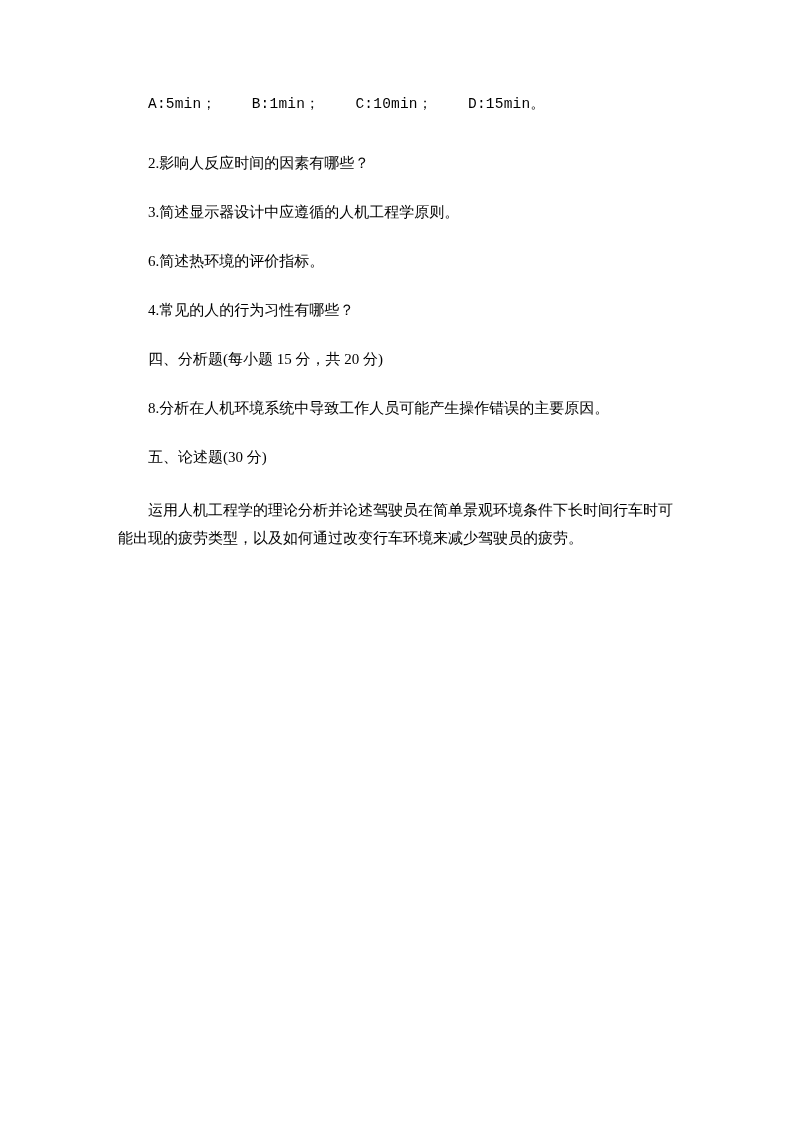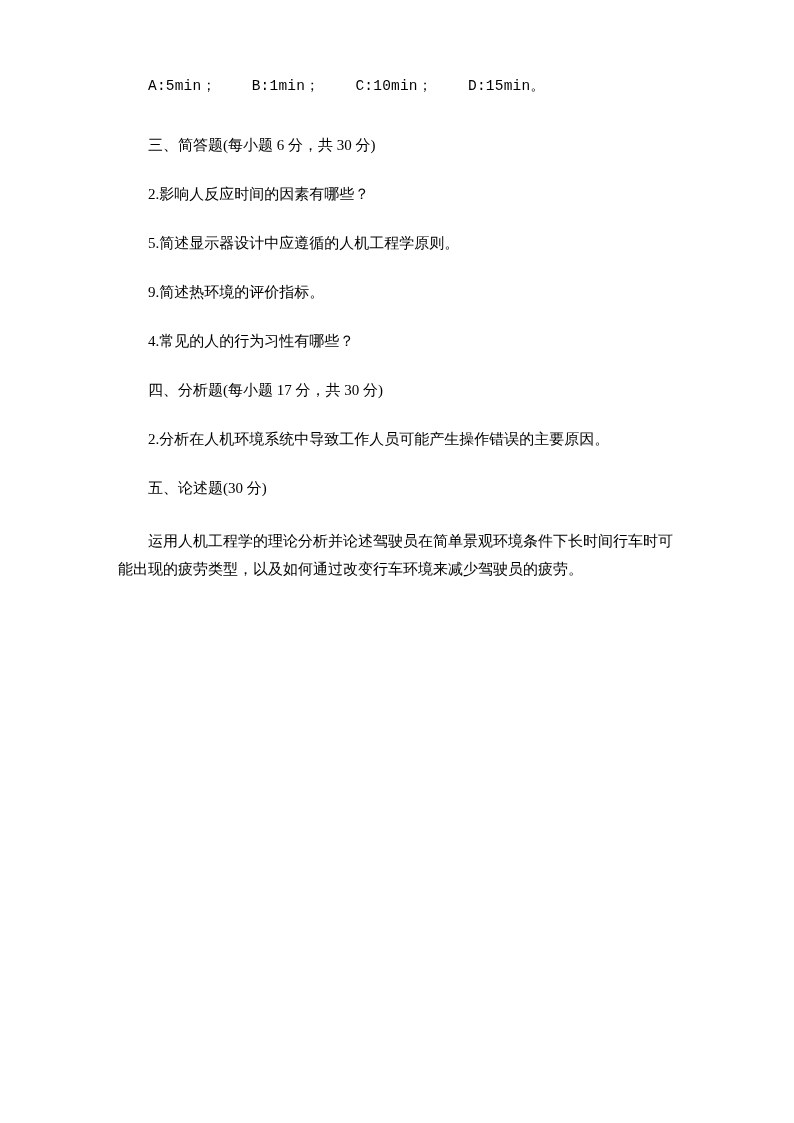--- a/index.html
+++ b/index.html
@@ -19,21 +19,21 @@
     position: absolute;
     left: 0;
     top: 0;
     width: 794px;
     height: 1123px;
     background: #ffffff;
   }
   .content {
     position: absolute;
     left: 118px;
-    top: 76px;
+    top: 94px;
     width: 560px;
   }
   .line {
     font-size: 15px;
     line-height: 1.5;
     margin: 0 0 26px 0;
     white-space: pre-wrap;
   }
   .indent {
     text-indent: 30px;
@@ -63,35 +63,34 @@
   }
 </style>
 </head>
 <body>
 
 <div class="page">
   <div class="content">
 
     <div class="line mono-opts indent">A:5min；    B:1min；    C:10min；    D:15min。</div>
 
-    <div class="section-head indent">三、简答题(每小题 6 分，共 30 分)</div>
 
 
     <div class="q indent">2.影响人反应时间的因素有哪些？</div>
 
-    <div class="q indent">5.简述显示器设计中应遵循的人机工程学原则。</div>
+    <div class="q indent">3.简述显示器设计中应遵循的人机工程学原则。</div>
 
-    <div class="q indent">9.简述热环境的评价指标。</div>
+    <div class="q indent">6.简述热环境的评价指标。</div>
 
     <div class="q indent">4.常见的人的行为习性有哪些？</div>
 
-    <div class="section-head indent">四、分析题(每小题 17 分，共 30 分)</div>
+    <div class="section-head indent">四、分析题(每小题 15 分，共 20 分)</div>
 
 
-    <div class="q indent">2.分析在人机环境系统中导致工作人员可能产生操作错误的主要原因。</div>
+    <div class="q indent">8.分析在人机环境系统中导致工作人员可能产生操作错误的主要原因。</div>
 
     <div class="section-head indent">五、论述题(30 分)</div>
 
     <div class="para">
       <span class="first">运用人机工程学的理论分析并论述驾驶员在简单景观环境条件下长时间行车时可能出现的疲劳类型，以及如何通过改变行车环境来减少驾驶员的疲劳。</span>
     </div>
 
   </div>
 </div>
 

